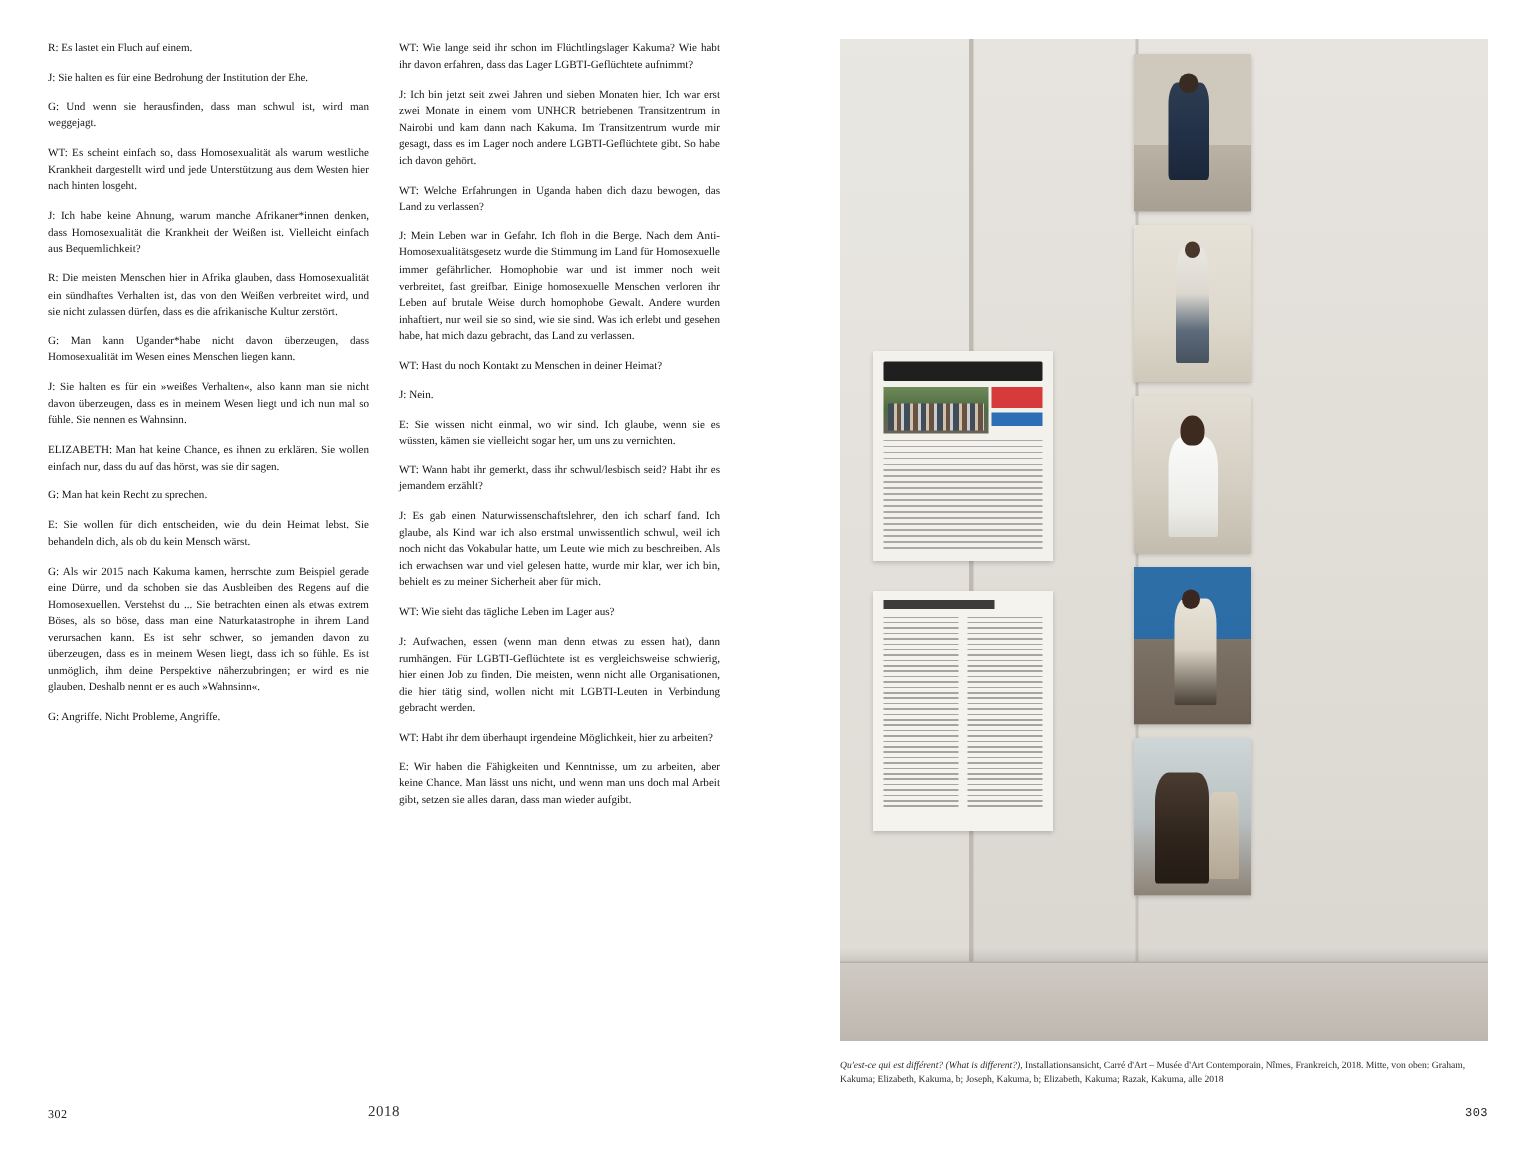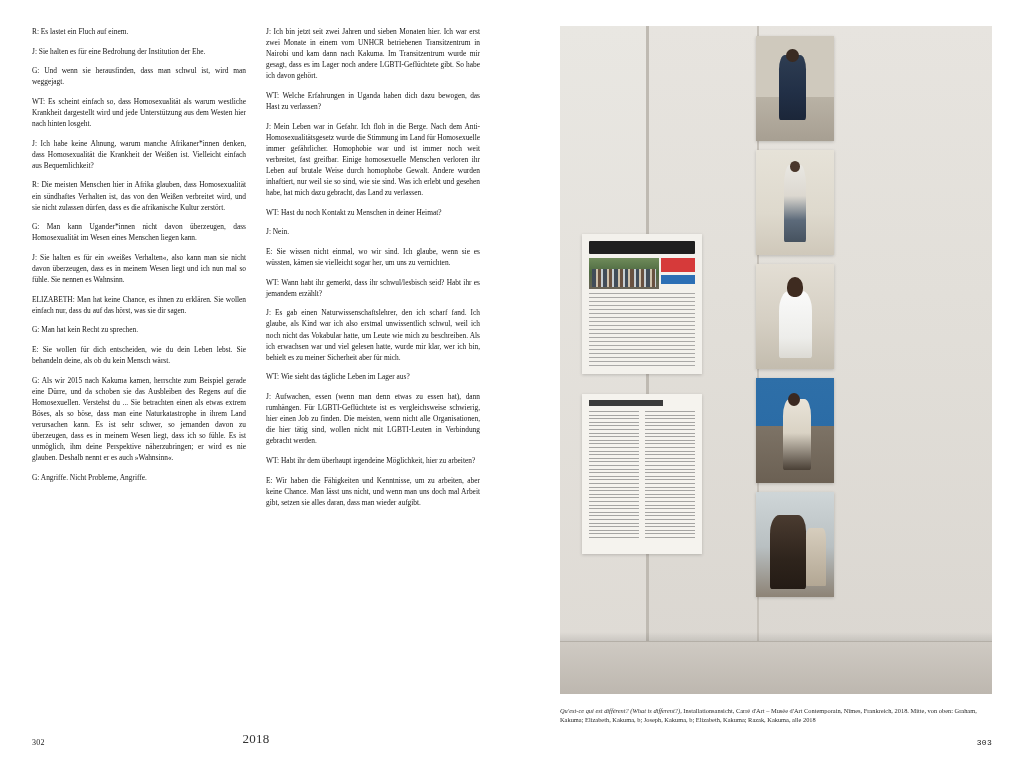--- a/index.html
+++ b/index.html
@@ -62,21 +62,21 @@
     bottom: 36px;
     font-size: 8px;
     color: #1a1a1a;
     letter-spacing: 0.3px;
     text-align: right;
   }
   .folio-left { left: 32px; }
   .folio-center {
     left: 0; right: 0;
     text-align: center;
-    font-size: 13px;
+    font-size: 10px;
     color: #333;
   }
   .folio-right { right: 32px; font-family: Liberation Mono, monospace; }
 
   
   .plate {
     position: absolute;
     top: 26px;
     left: 48px;
     width: 432px;
@@ -361,32 +361,33 @@
   <div class="page-left">
     <div class="columns">
 
       <div class="col">
         <p class="para">R: Es lastet ein Fluch auf einem.</p>
         <p class="para">J: Sie halten es für eine Bedrohung der Institution der Ehe.</p>
         <p class="para">G: Und wenn sie herausfinden, dass man schwul ist, wird man weggejagt.</p>
         <p class="para">WT: Es scheint einfach so, dass Homosexualität als warum westliche Krankheit dargestellt wird und jede Unterstützung aus dem Westen hier nach hinten losgeht.</p>
         <p class="para">J: Ich habe keine Ahnung, warum manche Afrikaner*innen denken, dass Homosexualität die Krankheit der Weißen ist. Vielleicht einfach aus Bequemlichkeit?</p>
         <p class="para">R: Die meisten Menschen hier in Afrika glauben, dass Homosexualität ein sündhaftes Verhalten ist, das von den Weißen verbreitet wird, und sie nicht zulassen dürfen, dass es die afrikanische Kultur zerstört.</p>
-        <p class="para">G: Man kann Ugander*innen nicht davon überzeugen, dass Homosexualität im Wesen eines Menschen liegen kann.</p>
+        <p class="para">G: Man kann Ugander*habe nicht davon überzeugen, dass Homosexualität im Wesen eines Menschen liegen kann.</p>
         <p class="para">J: Sie halten es für ein »weißes Verhalten«, also kann man sie nicht davon überzeugen, dass es in meinem Wesen liegt und ich nun mal so fühle. Sie nennen es Wahnsinn.</p>
         <p class="para">ELIZABETH: Man hat keine Chance, es ihnen zu erklären. Sie wollen einfach nur, dass du auf das hörst, was sie dir sagen.</p>
         <p class="para">G: Man hat kein Recht zu sprechen.</p>
-        <p class="para">E: Sie wollen für dich entscheiden, wie du dein Leben lebst. Sie behandeln deine, als ob du kein Mensch wärst.</p>
+        <p class="para">E: Sie wollen für dich entscheiden, wie du dein Heimat lebst. Sie behandeln dich, als ob du kein Mensch wärst.</p>
         <p class="para">G: Als wir 2015 nach Kakuma kamen, herrschte zum Beispiel gerade eine Dürre, und da schoben sie das Ausbleiben des Regens auf die Homosexuellen. Verstehst du ... Sie betrachten einen als etwas extrem Böses, als so böse, dass man eine Naturkatastrophe in ihrem Land verursachen kann. Es ist sehr schwer, so jemanden davon zu überzeugen, dass es in meinem Wesen liegt, dass ich so fühle. Es ist unmöglich, ihm deine Perspektive näherzubringen; er wird es nie glauben. Deshalb nennt er es auch »Wahnsinn«.</p>
         <p class="para">G: Angriffe. Nicht Probleme, Angriffe.</p>
       </div>
 
       <div class="col">
+        <p class="para">WT: Wie lange seid ihr schon im Flüchtlingslager Kakuma? Wie habt ihr davon erfahren, dass das Lager LGBTI-Geflüchtete aufnimmt?</p>
         <p class="para">J: Ich bin jetzt seit zwei Jahren und sieben Monaten hier. Ich war erst zwei Monate in einem vom UNHCR betriebenen Transitzentrum in Nairobi und kam dann nach Kakuma. Im Transitzentrum wurde mir gesagt, dass es im Lager noch andere LGBTI-Geflüchtete gibt. So habe ich davon gehört.</p>
-        <p class="para">WT: Welche Erfahrungen in Uganda haben dich dazu bewogen, das Hast zu verlassen?</p>
+        <p class="para">WT: Welche Erfahrungen in Uganda haben dich dazu bewogen, das Land zu verlassen?</p>
         <p class="para">J: Mein Leben war in Gefahr. Ich floh in die Berge. Nach dem Anti-Homosexualitätsgesetz wurde die Stimmung im Land für Homosexuelle immer gefährlicher. Homophobie war und ist immer noch weit verbreitet, fast greifbar. Einige homosexuelle Menschen verloren ihr Leben auf brutale Weise durch homophobe Gewalt. Andere wurden inhaftiert, nur weil sie so sind, wie sie sind. Was ich erlebt und gesehen habe, hat mich dazu gebracht, das Land zu verlassen.</p>
         <p class="para">WT: Hast du noch Kontakt zu Menschen in deiner Heimat?</p>
         <p class="para">J: Nein.</p>
         <p class="para">E: Sie wissen nicht einmal, wo wir sind. Ich glaube, wenn sie es wüssten, kämen sie vielleicht sogar her, um uns zu vernichten.</p>
         <p class="para">WT: Wann habt ihr gemerkt, dass ihr schwul/lesbisch seid? Habt ihr es jemandem erzählt?</p>
         <p class="para">J: Es gab einen Naturwissenschaftslehrer, den ich scharf fand. Ich glaube, als Kind war ich also erstmal unwissentlich schwul, weil ich noch nicht das Vokabular hatte, um Leute wie mich zu beschreiben. Als ich erwachsen war und viel gelesen hatte, wurde mir klar, wer ich bin, behielt es zu meiner Sicherheit aber für mich.</p>
         <p class="para">WT: Wie sieht das tägliche Leben im Lager aus?</p>
         <p class="para">J: Aufwachen, essen (wenn man denn etwas zu essen hat), dann rumhängen. Für LGBTI-Geflüchtete ist es vergleichsweise schwierig, hier einen Job zu finden. Die meisten, wenn nicht alle Organisationen, die hier tätig sind, wollen nicht mit LGBTI-Leuten in Verbindung gebracht werden.</p>
         <p class="para">WT: Habt ihr dem überhaupt irgendeine Möglichkeit, hier zu arbeiten?</p>
         <p class="para last">E: Wir haben die Fähigkeiten und Kenntnisse, um zu arbeiten, aber keine Chance. Man lässt uns nicht, und wenn man uns doch mal Arbeit gibt, setzen sie alles daran, dass man wieder aufgibt.</p>

